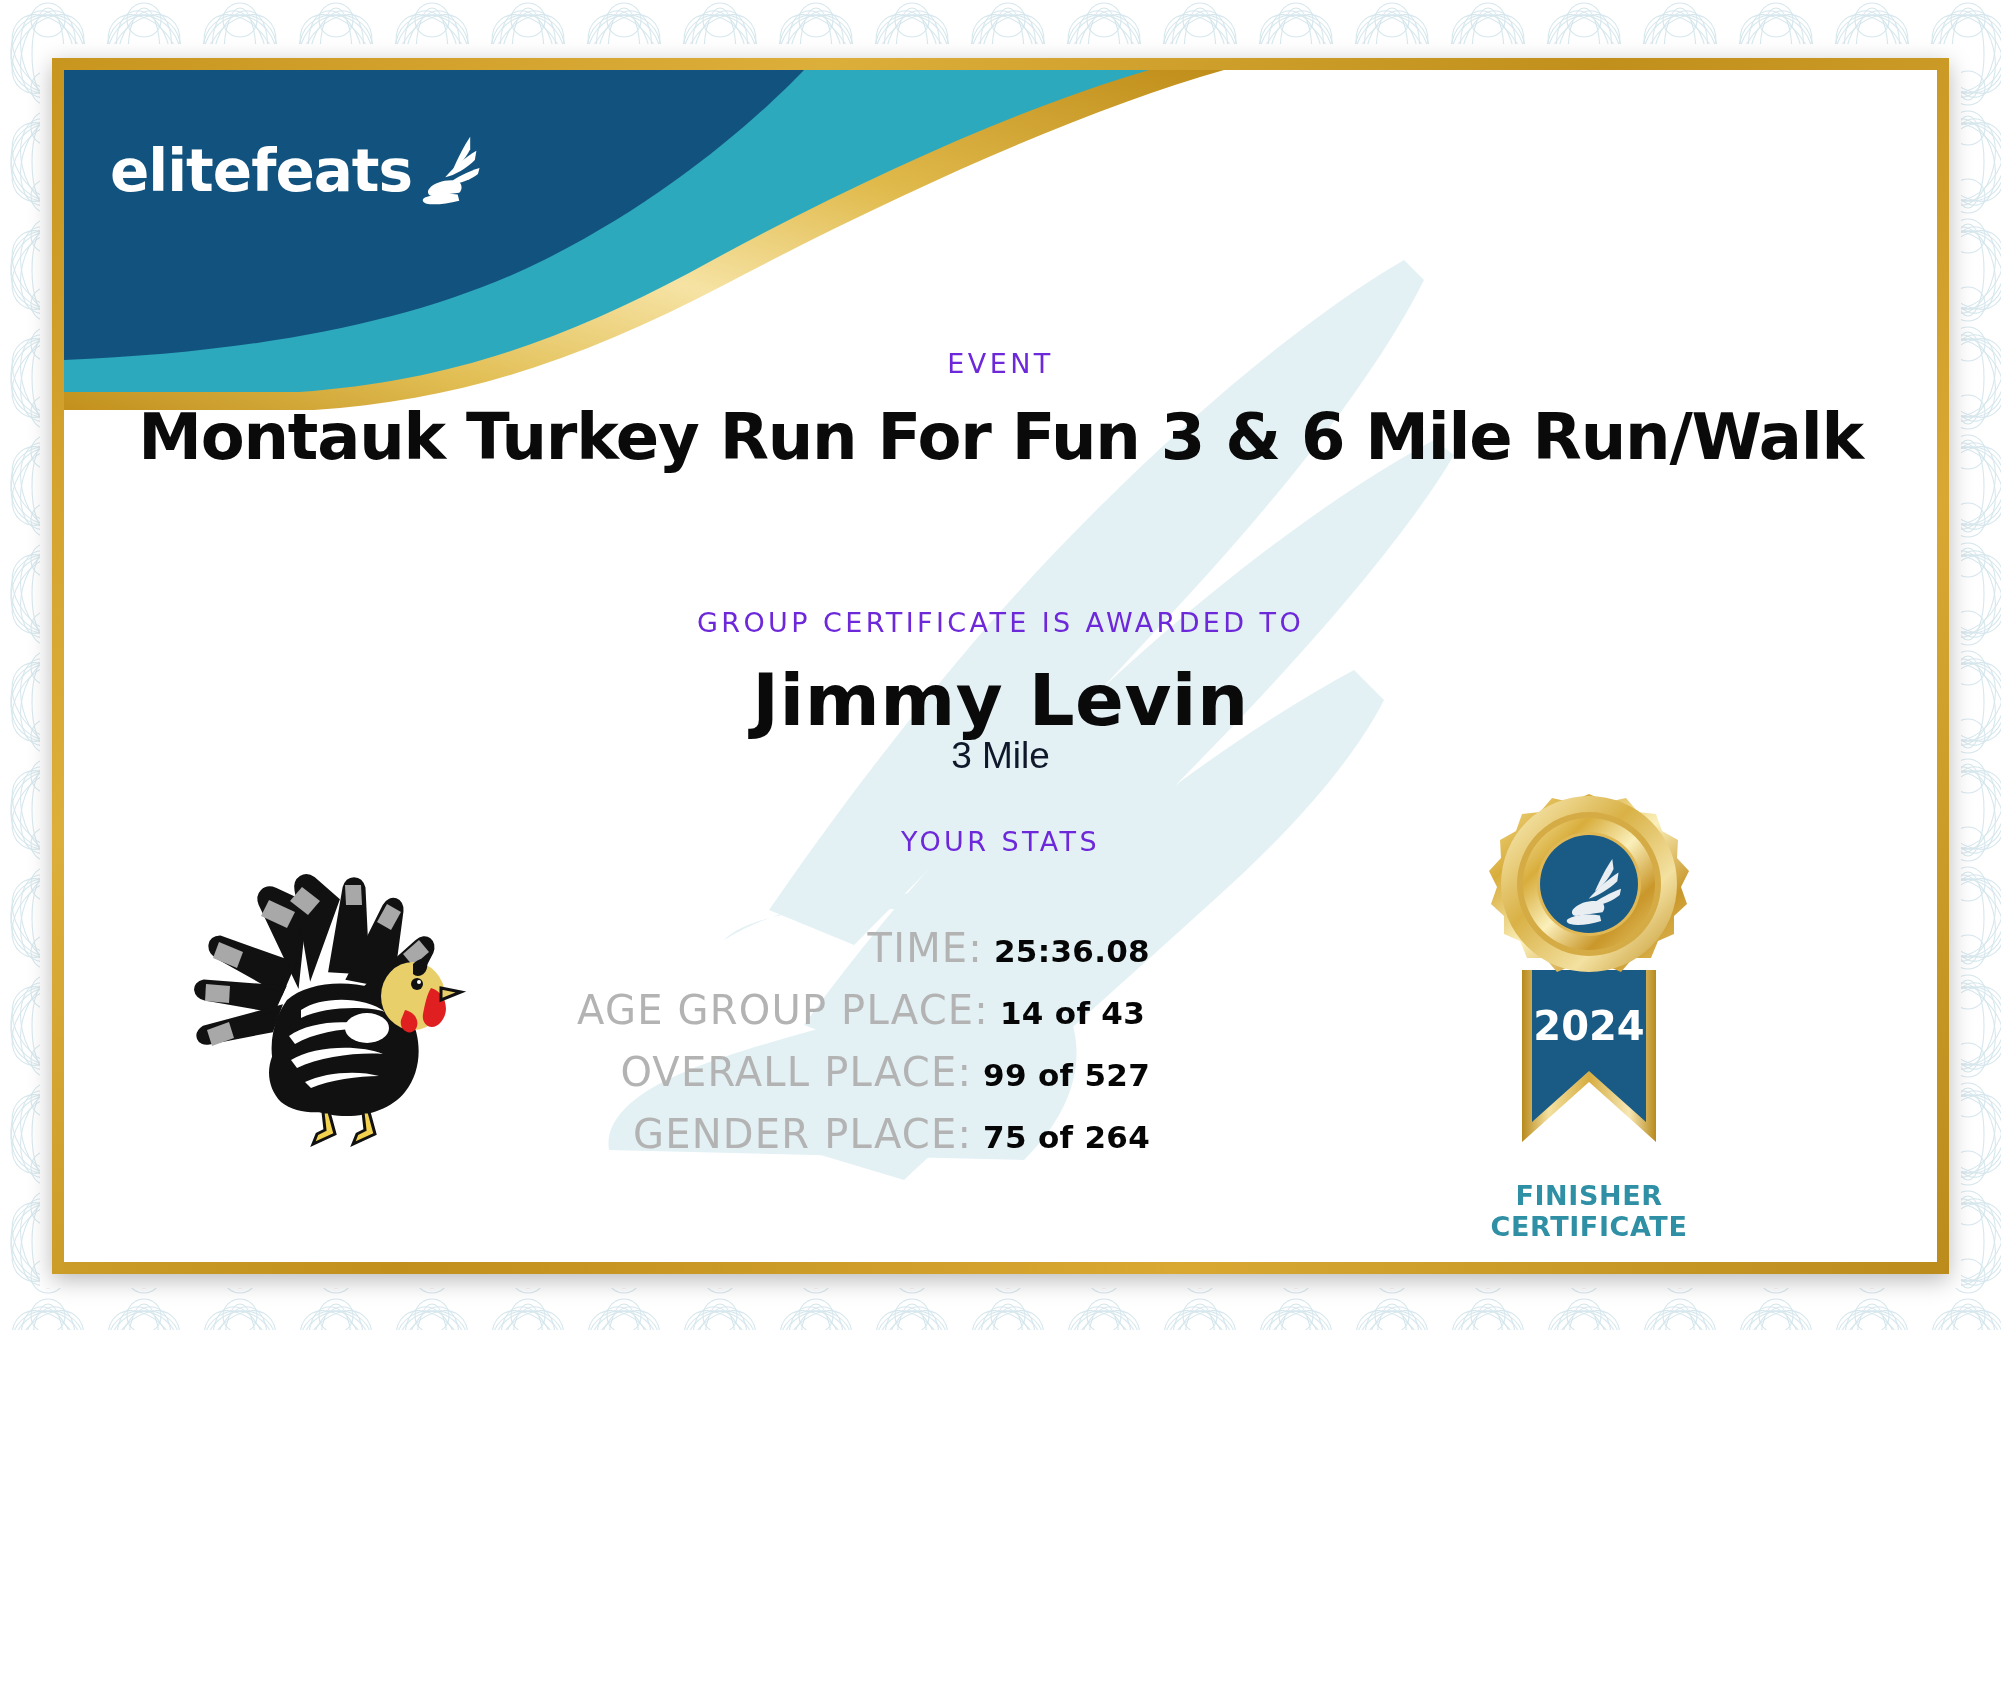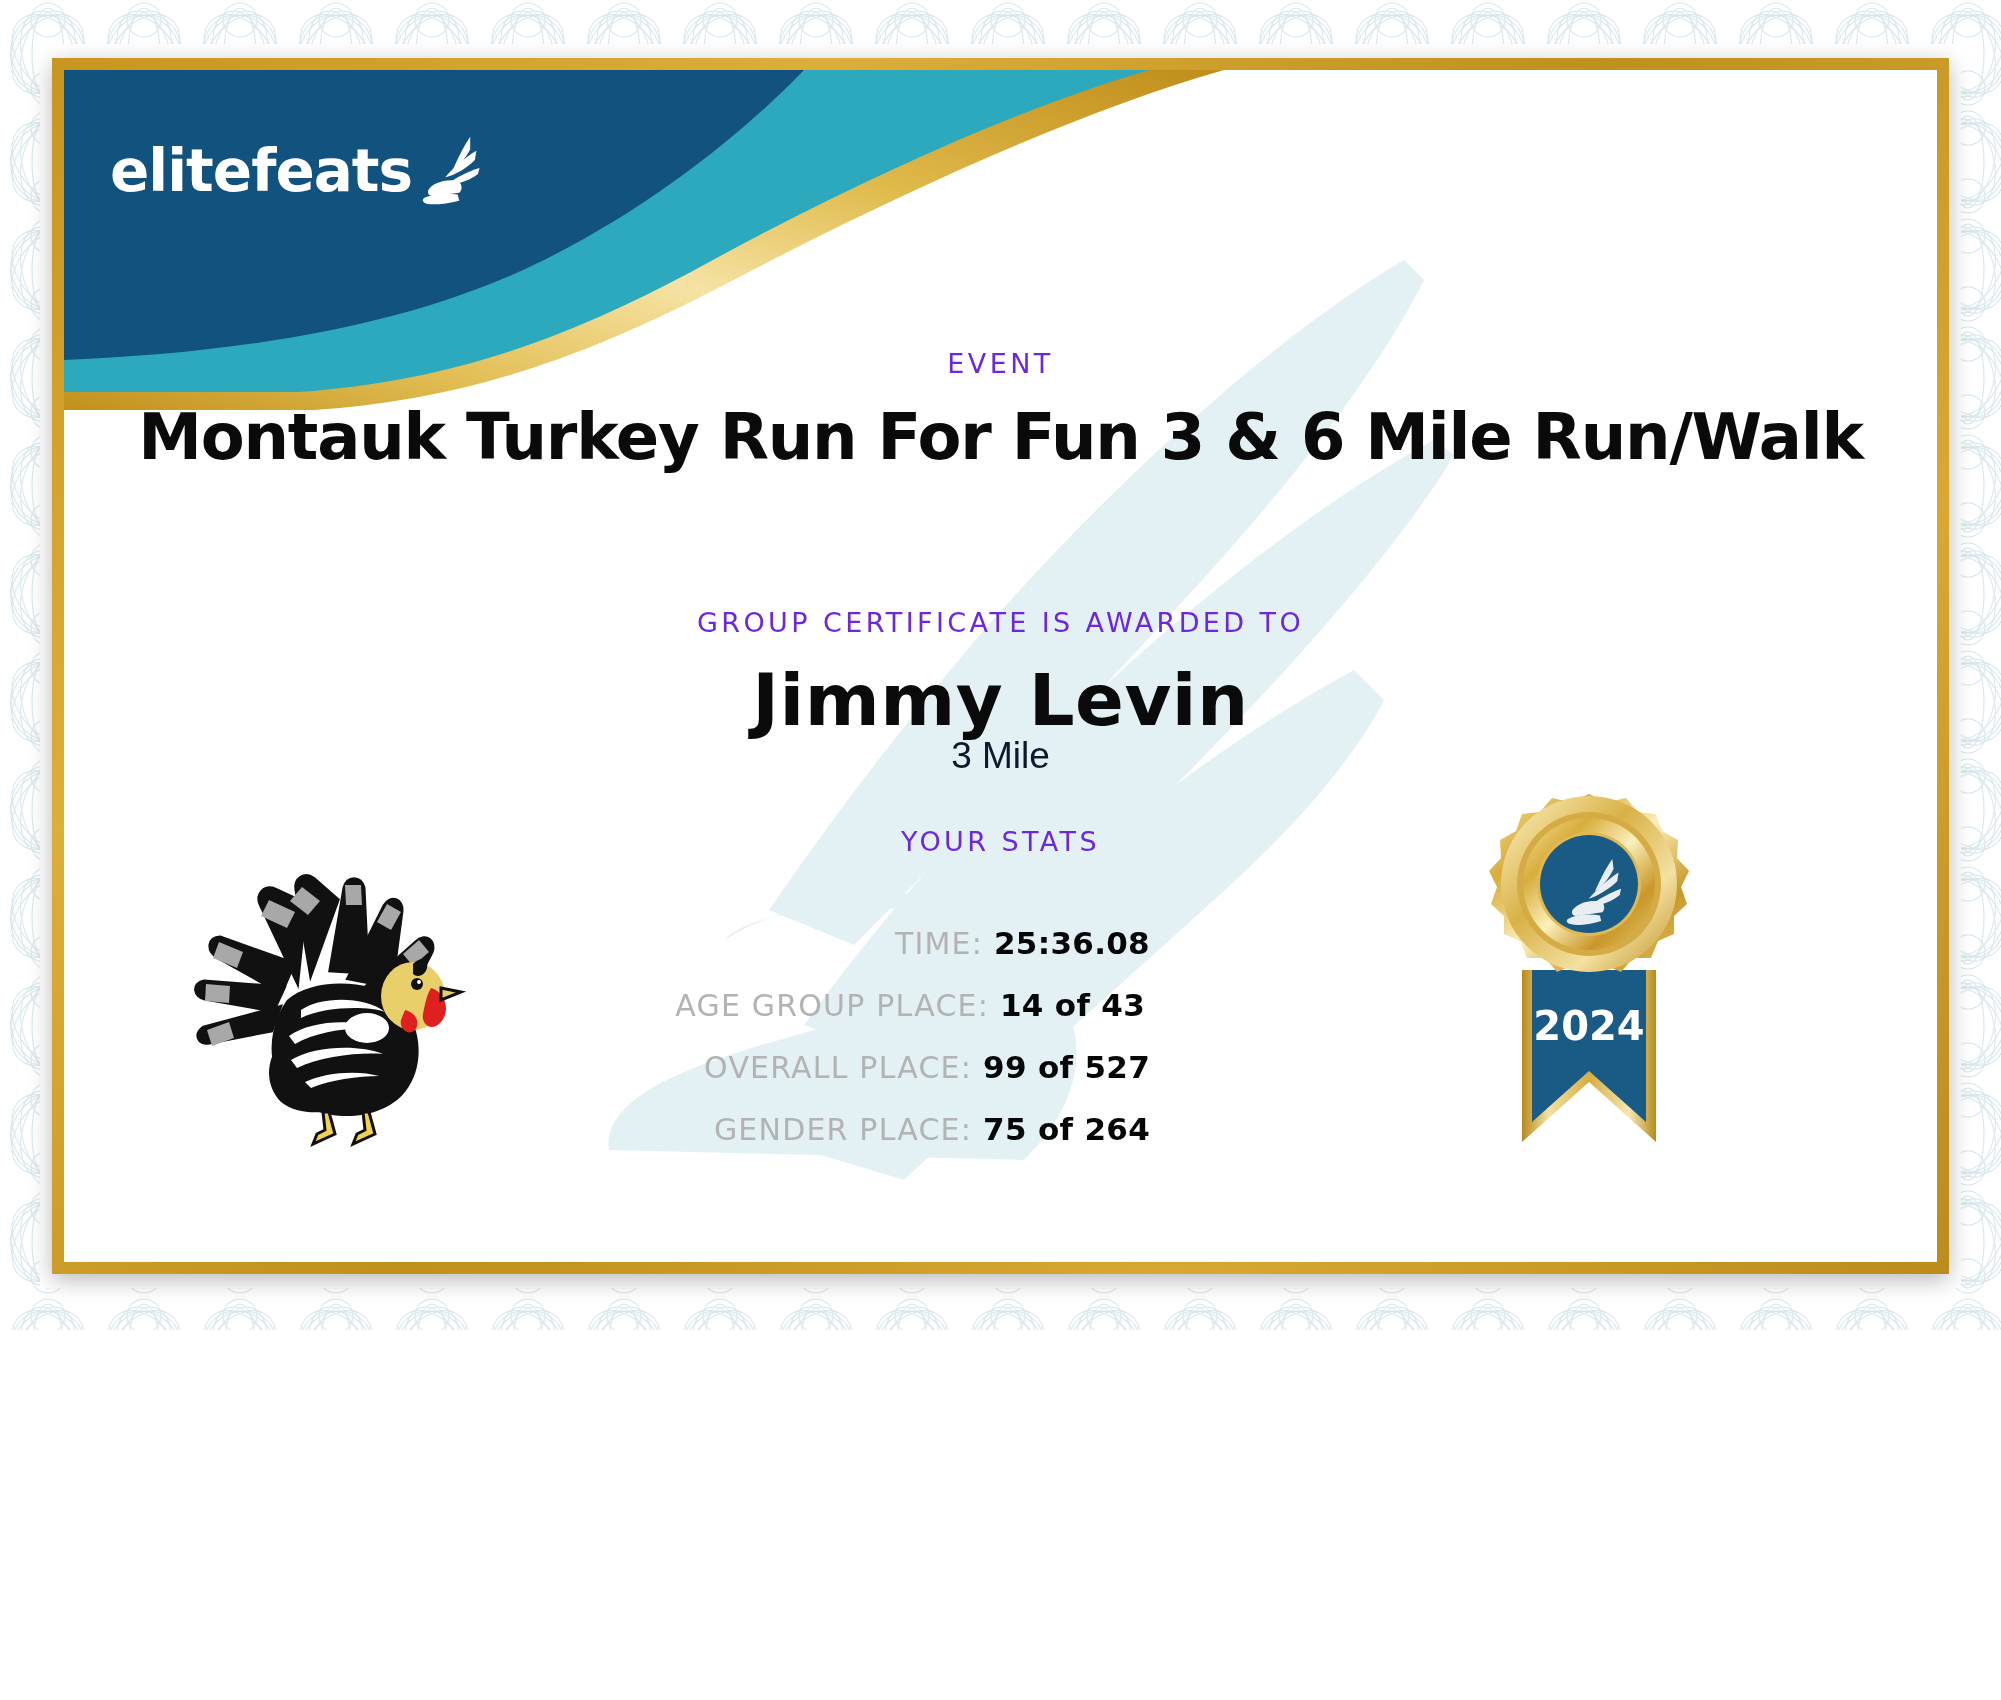--- a/index.html
+++ b/index.html
@@ -117,21 +117,21 @@
   }
   .stat-row{
     display:flex;
     justify-content:flex-end;
     align-items:baseline;
     gap:11px;
     height:52px;
   }
   .stat-label{
     color:#b3b3b3;
-    font-size:30px;
+    font-size:40px;
     letter-spacing:1.2px;
     font-family:"DejaVu Sans", sans-serif;
     text-align:right;
   }
   .stat-value{
     color:#060606;
     font-size:31px;
     font-weight:bold;
     font-family:"DejaVu Sans", sans-serif;
     letter-spacing:.3px;
@@ -359,17 +359,21 @@
             <g transform="translate(-30,-58) scale(0.62)" fill="#e8eef2">
               <path d="M86 8 C76 22 66 42 58 60 C68 54 80 40 88 24 Z"></path>
               <path d="M96 30 C80 40 60 58 48 72 C62 68 82 56 94 44 Z"></path>
               <path d="M100 56 C84 62 64 72 52 82 C66 84 86 76 98 66 Z"></path>
               <path d="M24 88 C32 80 44 76 58 76 L70 78 C74 84 74 90 70 94 L28 100 C20 100 19 92 24 88 Z"></path>
               <path d="M16 104 C28 98 48 96 66 99 L68 108 C48 114 30 116 18 113 C11 111 11 106 16 104 Z"></path>
             </g>
           </g>
         </svg>
 
+        <div class="badge-caption">
+          <div>FINISHER</div>
+          <div>CERTIFICATE</div>
+        </div>
       </div>
 
     </div>
   </div>
 </div>
 
 </body></html>

